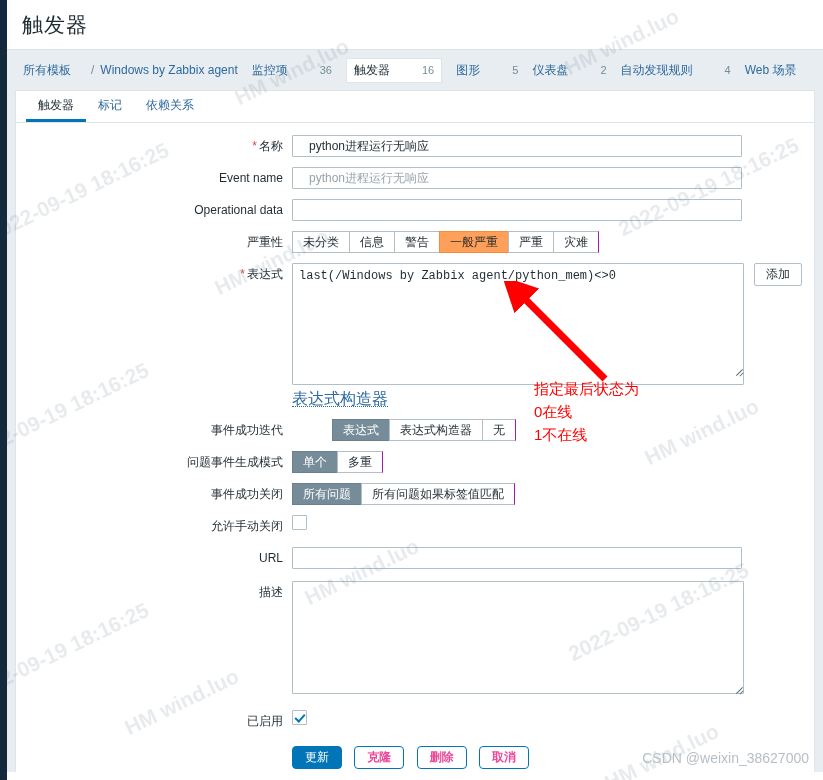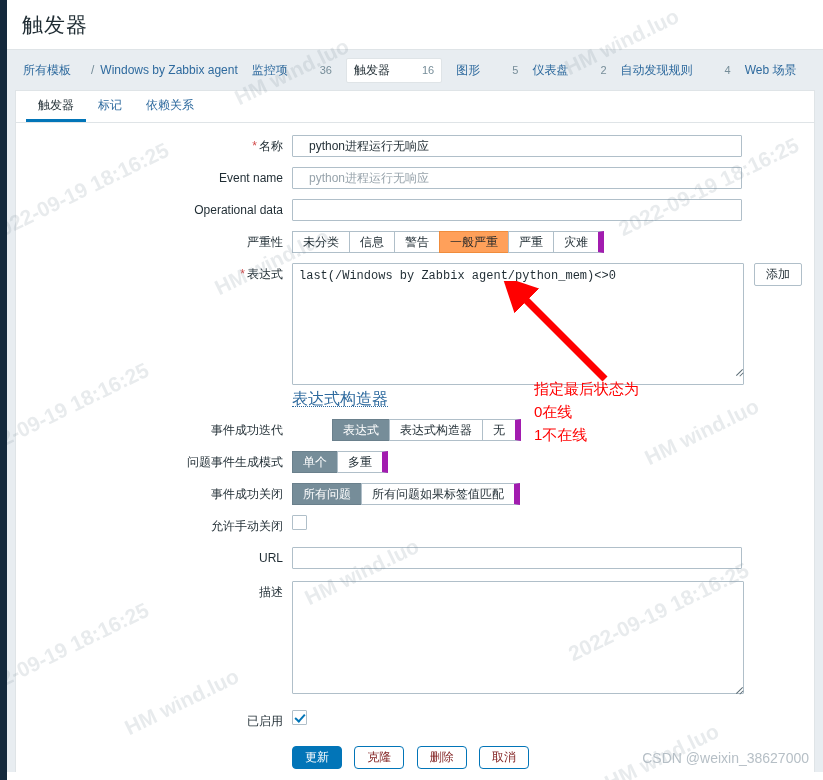--- a/index.html
+++ b/index.html
@@ -145,21 +145,21 @@
     padding: 0 10px;
     border: 1px solid #b0bfc9;
     border-right: none;
     background: #ffffff;
     color: #1f2c33;
     font-size: 12px;
     cursor: pointer;
     font-family: "Liberation Sans", sans-serif;
     white-space: nowrap;
   }
-  .seg:last-child { border-right: 6px solid #a21caf; text-align: center; }
+  .seg:last-child { border-right: 1px solid #a21caf; text-align: center; }
   .seg.sev-selected {
     background: #ffa05a;
     border-color: #f08c3c;
     color: #2b2b2b;
   }
   .seg.selected {
     background: #768d99;
     border-color: #6a808c;
     color: #ffffff;
   }
@@ -264,21 +264,22 @@
     line-height: 21px;
   }
   .btn-primary {
     background: #0275b8;
     border: 1px solid #0275b8;
     color: #ffffff;
   }
   .btn-secondary {
     background: #ffffff;
     border: 1px solid #0275b8;
-    color: #7f1d1d;
+    color: #ec4899;
+    font-weight: bold;
   }
 
   
   .annotation {
     position: absolute;
     left: 534px; top: 377px;
     color: #ff0000;
     font-size: 15px;
     line-height: 23px;
     white-space: pre;

